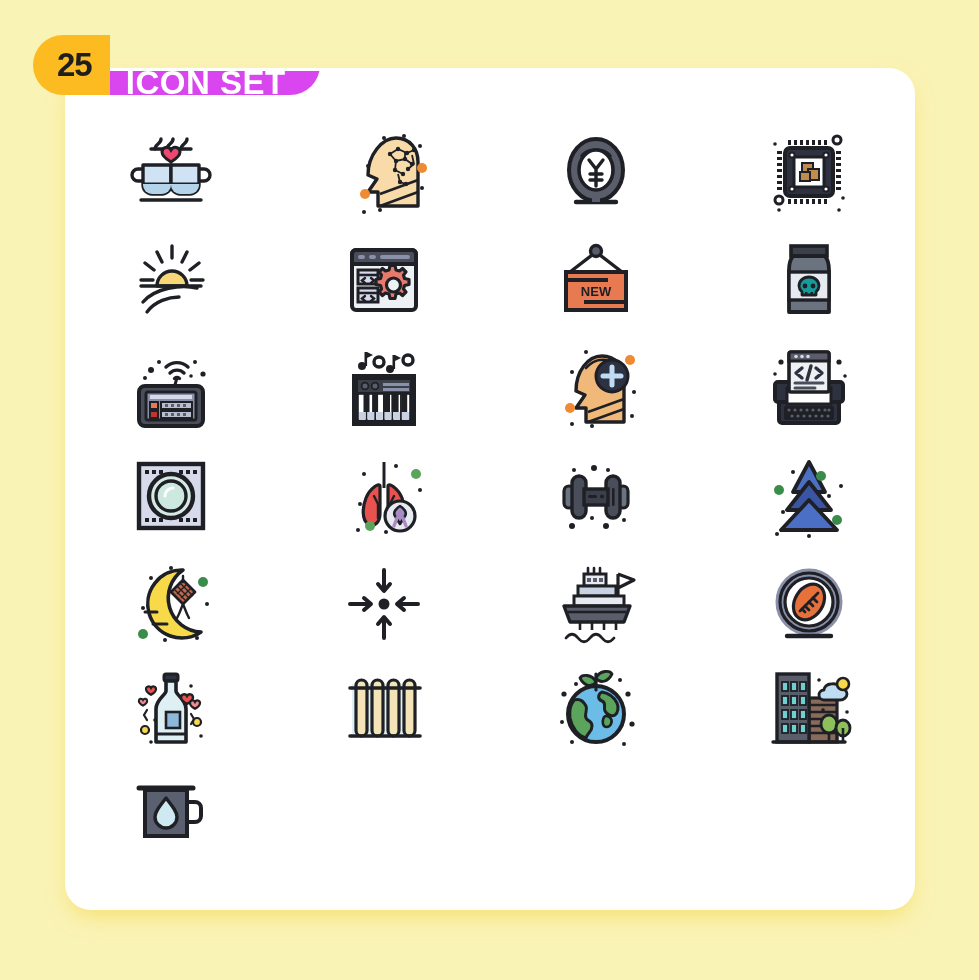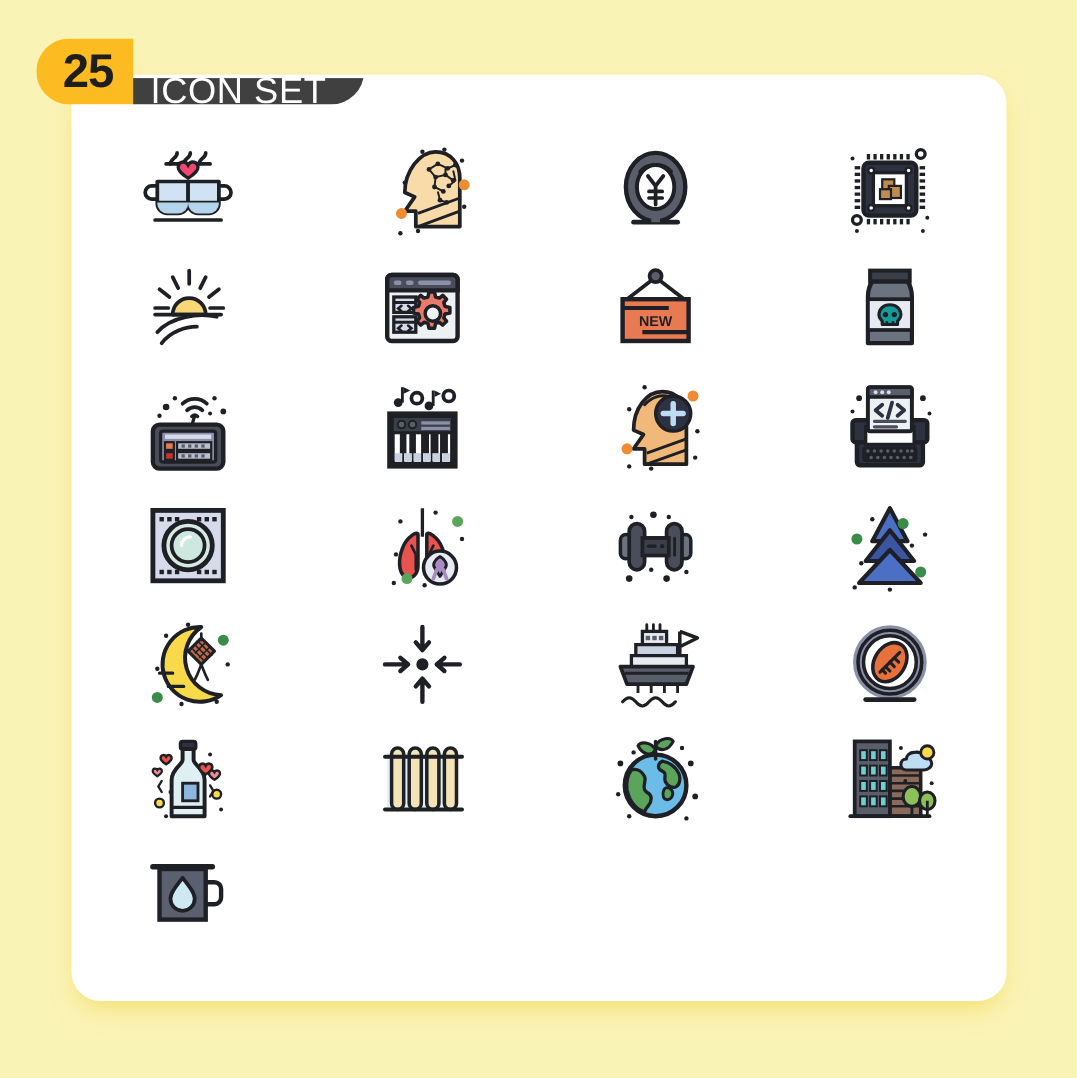--- a/index.html
+++ b/index.html
@@ -23,29 +23,29 @@
     left:33px;top:35px;
     height:60px;
     display:flex;align-items:stretch;
     border-radius:30px;
     overflow:hidden;
     z-index:5;
   }
   .badge-num{
     background:#FBBB21;
     color:#1E1E1E;
-    font-size:43px;font-weight:bold;
+    font-size:33px;font-weight:bold;
     display:flex;align-items:center;justify-content:center;
     padding:0 18px 0 24px;
     letter-spacing:-1px;
   }
   .badge-label{
-    background:#404040;
+    background:#d946ef;
     color:#ffffff;
-    font-size:33px;font-weight:normal;
+    font-size:33px;font-weight:bold;
     display:flex;align-items:center;
     padding:0 34px 0 16px;
     letter-spacing:.5px;
     margin-top:36px;
   }
   .grid{
     position:absolute;
     left:65px;top:118px;
     width:850px;height:740px;
     display:grid;

